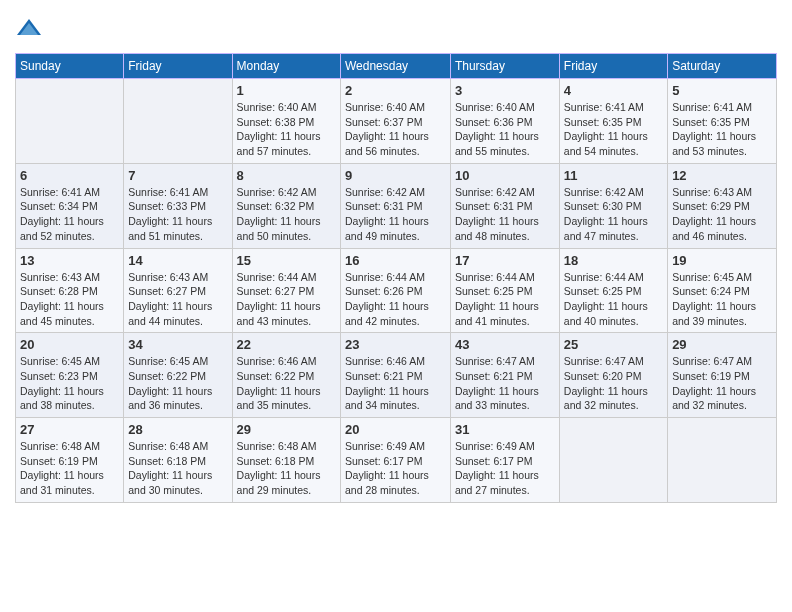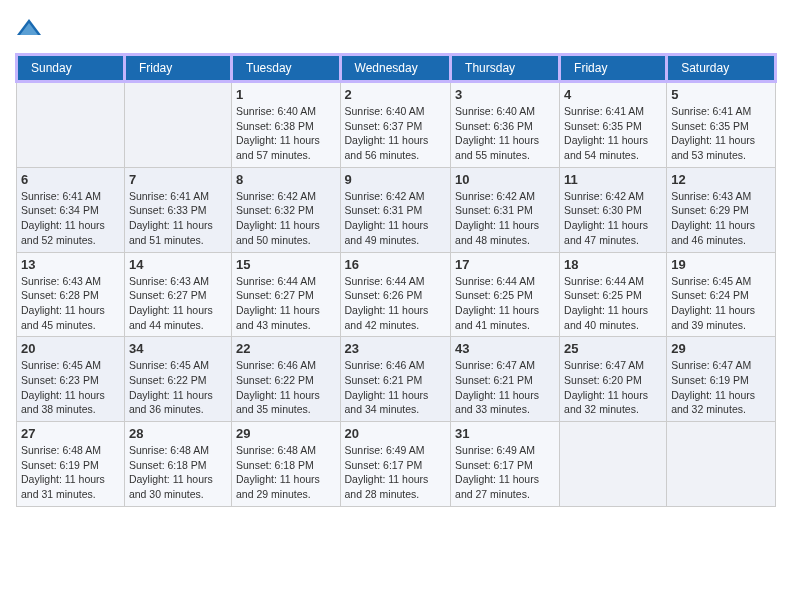--- a/index.html
+++ b/index.html
@@ -45,25 +45,25 @@
       color: #555;
     }
     table {
       width: 100%;
       border-collapse: collapse;
       font-size: 11px;
     }
     thead tr th {
       background: #1a6ab1;
       color: #fff;
-      padding: 5px 13px;
+      padding: 5px 4px;
       text-align: left;
       font-size: 12px;
       font-weight: normal;
-      border: 3px solid #c4b5fd;
+      border: 1px solid #c4b5fd;
     }
     tbody tr td {
       border: 1px solid #ccc;
       vertical-align: top;
       padding: 4px;
       height: 80px;
       width: 113px;
     }
     tbody tr:nth-child(odd) td {
       background: #f5f7fb;
@@ -104,21 +104,21 @@
     <div class="month-year"></div>
     <div class="location"></div>
   </div>
 </div>
 
 <table>
   <thead>
     <tr>
     <th>Sunday</th>
         <th>Friday</th>
-        <th>Tuesday</th>
+        <th>Monday</th>
         <th>Wednesday</th>
         <th>Thursday</th>
         <th>Friday</th>
         <th>Saturday</th>
       </tr>
   </thead>
   <tbody id="calendar-body">
   <tr>
         <td class="empty-cell"></td>
         <td class="empty-cell"></td>

